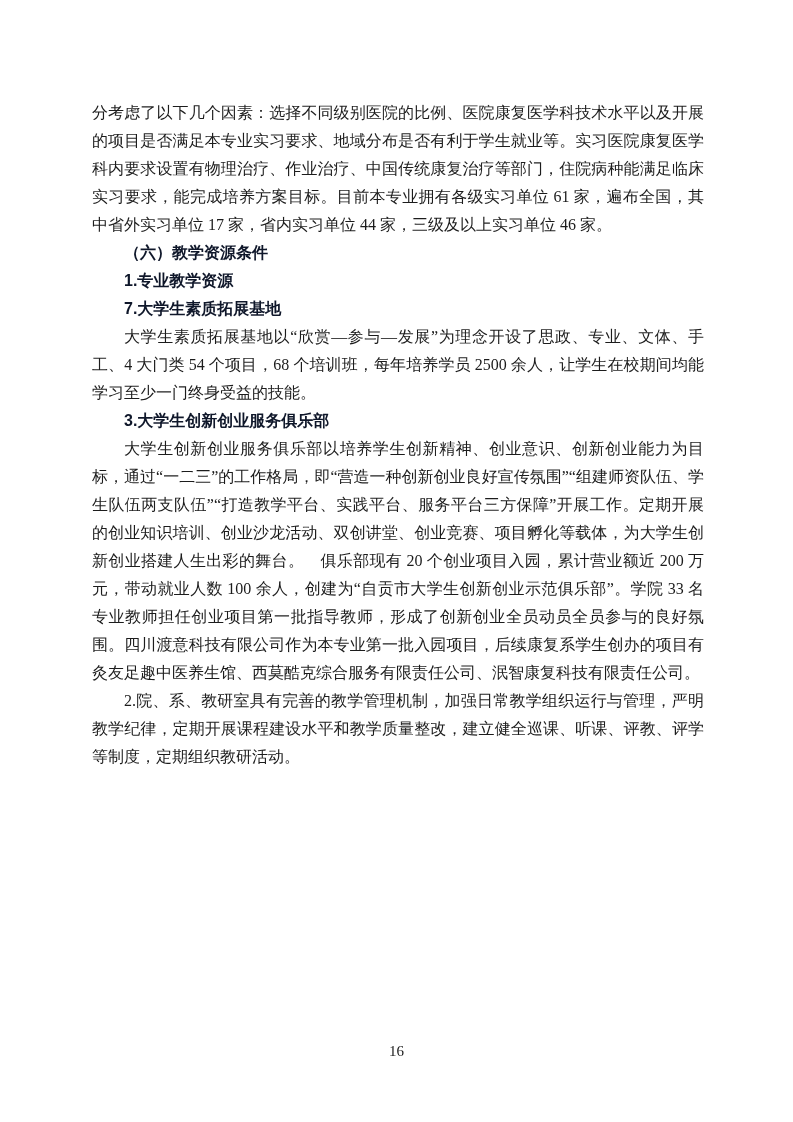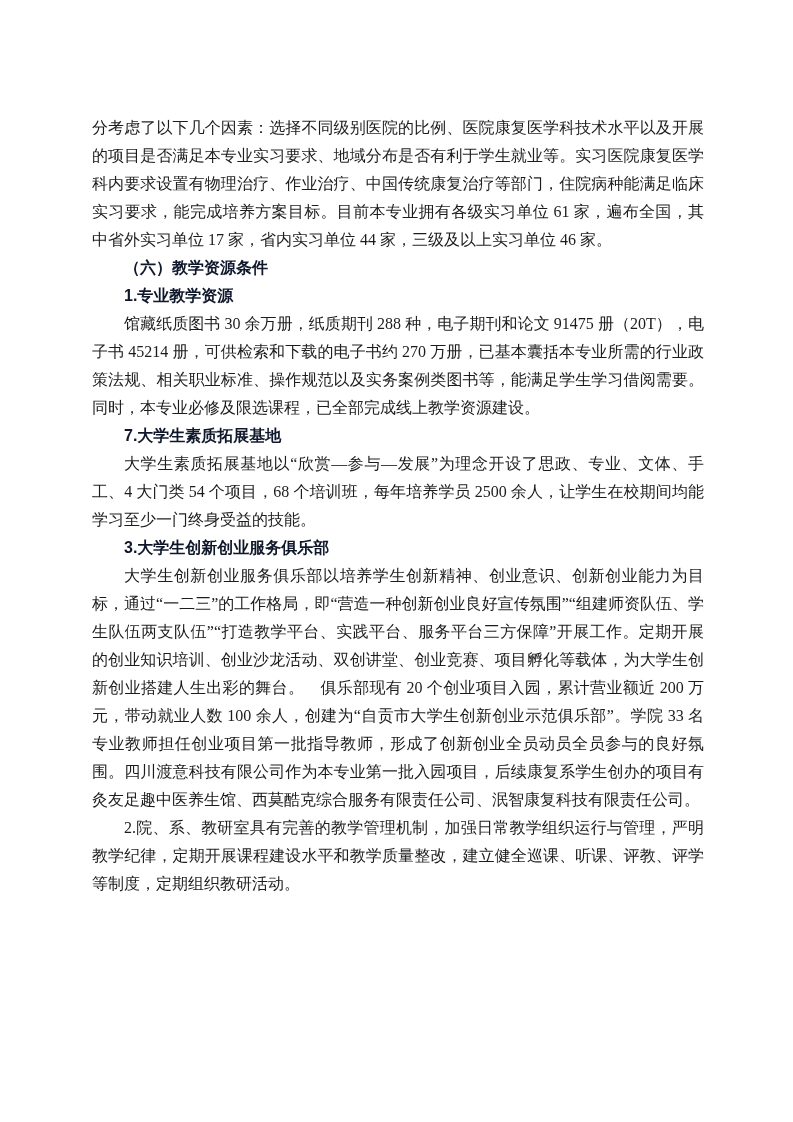--- a/index.html
+++ b/index.html
@@ -10,21 +10,21 @@
   .page {
     position: relative;
     width: 793px;
     height: 1122px;
     background: #ffffff;
     overflow: hidden;
   }
   .content {
     position: absolute;
     left: 92px;
-    top: 114px;
+    top: 99px;
     width: 612px;
     font-family: "Liberation Serif", "DejaVu Serif", serif;
     font-size: 16px;
     line-height: 28px;
     color: #1c1c1c;
     text-align: justify;
     text-justify: inter-ideograph;
   }
   .blk {
     margin: 0;
@@ -60,30 +60,30 @@
 <div class="page">
 
   <div class="content">
 
     <p class="blk blk-body no-indent">分考虑了以下几个因素：选择不同级别医院的比例、医院康复医学科技术水平以及开展的项目是否满足本专业实习要求、地域分布是否有利于学生就业等。实习医院康复医学科内要求设置有物理治疗、作业治疗、中国传统康复治疗等部门，住院病种能满足临床实习要求，能完成培养方案目标。目前本专业拥有各级实习单位 61 家，遍布全国，其中省外实习单位 17 家，省内实习单位 44 家，三级及以上实习单位 46 家。</p>
 
     <p class="blk blk-heading">（六）教学资源条件</p>
 
     <p class="blk blk-heading">1.专业教学资源</p>
 
-    <p class="blk blk-body">馆藏纸质图书 30 余万册，纸质期刊 288 种，电子期刊和论文 91475 册（20T），电子书 45214 册，可供检索和下载的电子书约 270 万册，已基本囊括本专业所需的行业政策法规、相关职业标准、操作规范以及实务案例类图书等，能满足学生学习借阅需要。同时，本专业必修及限选课程，已全部完成线上教学资源建设。</p>
 
     <p class="blk blk-heading">7.大学生素质拓展基地</p>
 
     <p class="blk blk-body">大学生素质拓展基地以“欣赏—参与—发展”为理念开设了思政、专业、文体、手工、4 大门类 54 个项目，68 个培训班，每年培养学员 2500 余人，让学生在校期间均能学习至少一门终身受益的技能。</p>
 
     <p class="blk blk-heading">3.大学生创新创业服务俱乐部</p>
 
     <p class="blk blk-body">大学生创新创业服务俱乐部以培养学生创新精神、创业意识、创新创业能力为目标，通过“一二三”的工作格局，即“营造一种创新创业良好宣传氛围”“组建师资队伍、学生队伍两支队伍”“打造教学平台、实践平台、服务平台三方保障”开展工作。定期开展的创业知识培训、创业沙龙活动、双创讲堂、创业竞赛、项目孵化等载体，为大学生创新创业搭建人生出彩的舞台。　俱乐部现有 20 个创业项目入园，累计营业额近 200 万元，带动就业人数 100 余人，创建为“自贡市大学生创新创业示范俱乐部”。学院 33 名专业教师担任创业项目第一批指导教师，形成了创新创业全员动员全员参与的良好氛围。四川渡意科技有限公司作为本专业第一批入园项目，后续康复系学生创办的项目有灸友足趣中医养生馆、西莫酷克综合服务有限责任公司、泯智康复科技有限责任公司。</p>
 
 
 
     <p class="blk blk-body">2.院、系、教研室具有完善的教学管理机制，加强日常教学组织运行与管理，严明教学纪律，定期开展课程建设水平和教学质量整改，建立健全巡课、听课、评教、评学等制度，定期组织教研活动。</p>
 
   </div>
 
+  <div class="page-footer">16</div>
 
 </div>
 
 </body></html>

